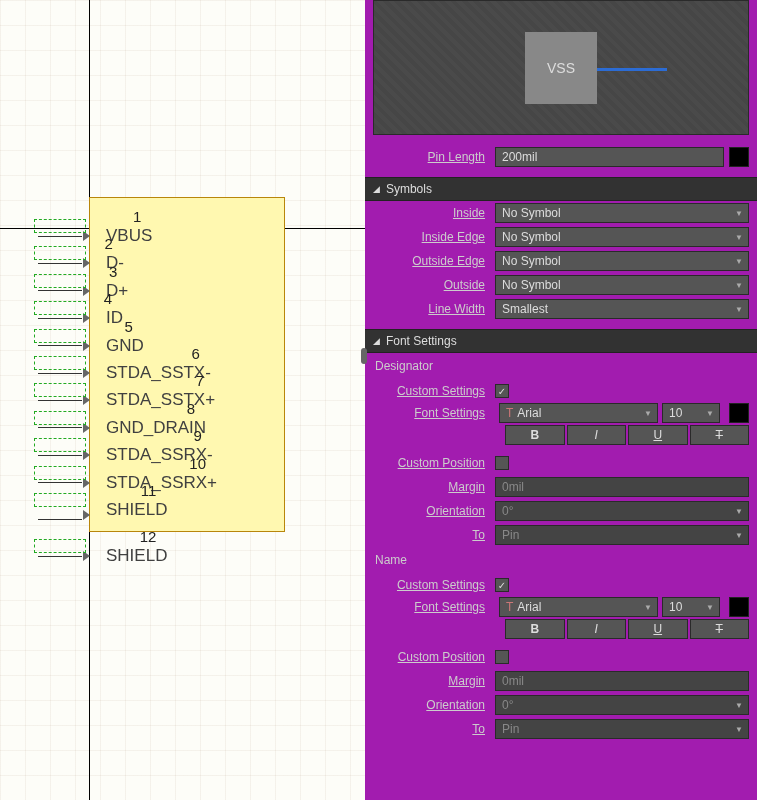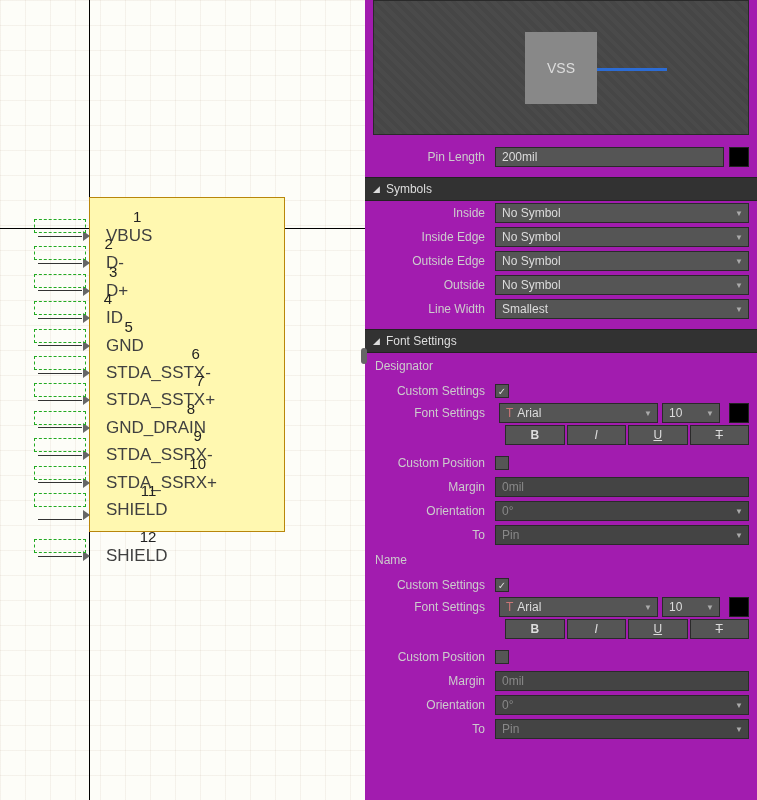--- a/index.html
+++ b/index.html
@@ -21,21 +21,21 @@
 .pin-tri { width: 0; height: 0; border-left: 7px solid #666; border-top: 5px solid transparent; border-bottom: 5px solid transparent; margin-left: 1px; }
 .pin-label { font-size: 17px; color: #404040; margin-left: 16px; white-space: nowrap; }
 
 .panel { flex: 1; background: #a21caf; color: #ccc; font-size: 12px; overflow: hidden; }
 .preview { margin: 0 8px 10px 8px; height: 135px; background: #4a4a4a; border: 1px solid #2a2a2a; position: relative; display: flex; align-items: center; justify-content: center; }
 .preview-hatch { position: absolute; inset: 0; background: repeating-linear-gradient(45deg, #4a4a4a 0 4px, #464646 4px 8px); }
 .preview-chip { position: relative; width: 72px; height: 72px; background: #888; display: flex; align-items: center; justify-content: center; color: #ddd; font-size: 14px; }
 .preview-wire { position: absolute; left: 50%; top: 50%; margin-left: 36px; width: 70px; height: 3px; background: #2c6cd4; }
 
 .row { display: flex; align-items: center; padding: 2px 8px 2px 0; min-height: 24px; }
-.row-label { width: 130px; text-align: right; padding-right: 10px; color: #ccc; font-size: 12px; }
+.row-label { width: 130px; text-align: right; padding-right: 10px; color: #ccc; font-size: 12px; text-decoration: underline; }
 .field { flex: 1; background: #555; border: 1px solid #2a2a2a; color: #ddd; height: 20px; padding: 0 6px; font-size: 12px; }
 .field.disabled { background: #444; color: #888; }
 .colorbox { width: 20px; height: 20px; background: #000; border: 1px solid #222; margin-left: 5px; }
 .dropdown { flex: 1; background: #555; border: 1px solid #2a2a2a; height: 20px; display: flex; align-items: center; padding: 0 6px; color: #ddd; font-size: 12px; position: relative; }
 .dropdown.disabled { background: #444; color: #888; }
 .dropdown::after { content: "▼"; position: absolute; right: 5px; font-size: 8px; color: #aaa; }
 .section-head { background: #323232; padding: 4px 8px; font-size: 12px; color: #ddd; display: flex; align-items: center; border-top: 1px solid #222; border-bottom: 1px solid #222; margin-top: 8px; }
 .section-head::before { content: "◢"; font-size: 9px; margin-right: 6px; transform: rotate(0deg); }
 .sub-label { padding: 6px 10px; color: #ccc; font-size: 12px; }
 .checkbox { width: 14px; height: 14px; background: #555; border: 1px solid #2a2a2a; display: inline-flex; align-items: center; justify-content: center; color: #ddd; font-size: 10px; }

